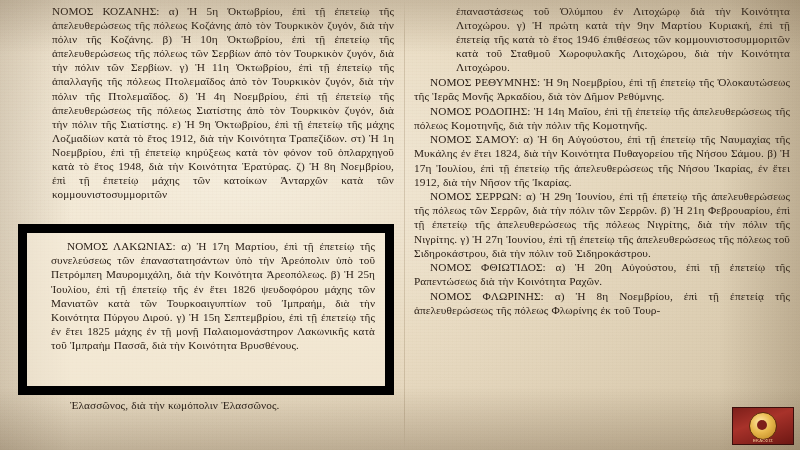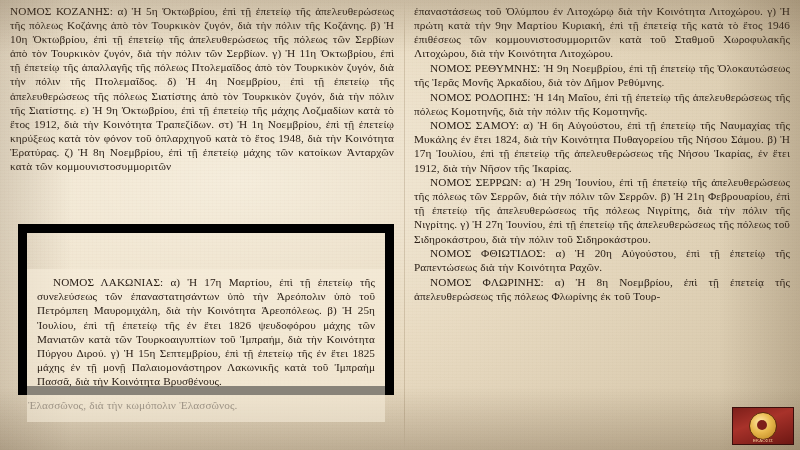--- a/index.html
+++ b/index.html
@@ -67,46 +67,45 @@
   p.para {
     margin: 0 0 0.5px 0;
     font-size: 11.3px;
     line-height: 14.1px;
     text-align: justify;
     text-indent: 16px;
     color: #2b2018;
     letter-spacing: 0.05px;
     word-spacing: 0.4px;
   }
-  p.para.noindent { text-indent: 0; }
+  p.para.noindent { text-indent: 0; margin-left: 42px; }
 
   
   #highlight-box {
     position: absolute;
     left: 18px;
     top: 224px;
     width: 376px;
     height: 171px;
     border: 9px solid #000;
     box-sizing: border-box;
     z-index: 5;
     pointer-events: none;
   }
   #highlight-inner {
     position: absolute;
     left: 27px;
     top: 233px;
     width: 358px;
     height: 153px;
     box-sizing: border-box;
-    padding: 6px 10px 0 10px;
+    padding: 6px 10px 0 24px;
     z-index: 6;
     overflow: hidden;
     background: rgba(247,238,220,.55);
-    margin-top: 36px;
   }
   #highlight-inner p.para {
     font-size: 11.2px;
     line-height: 14.2px;
   }
 
   
   #corner-logo {
     position: absolute;
     right: 6px;

